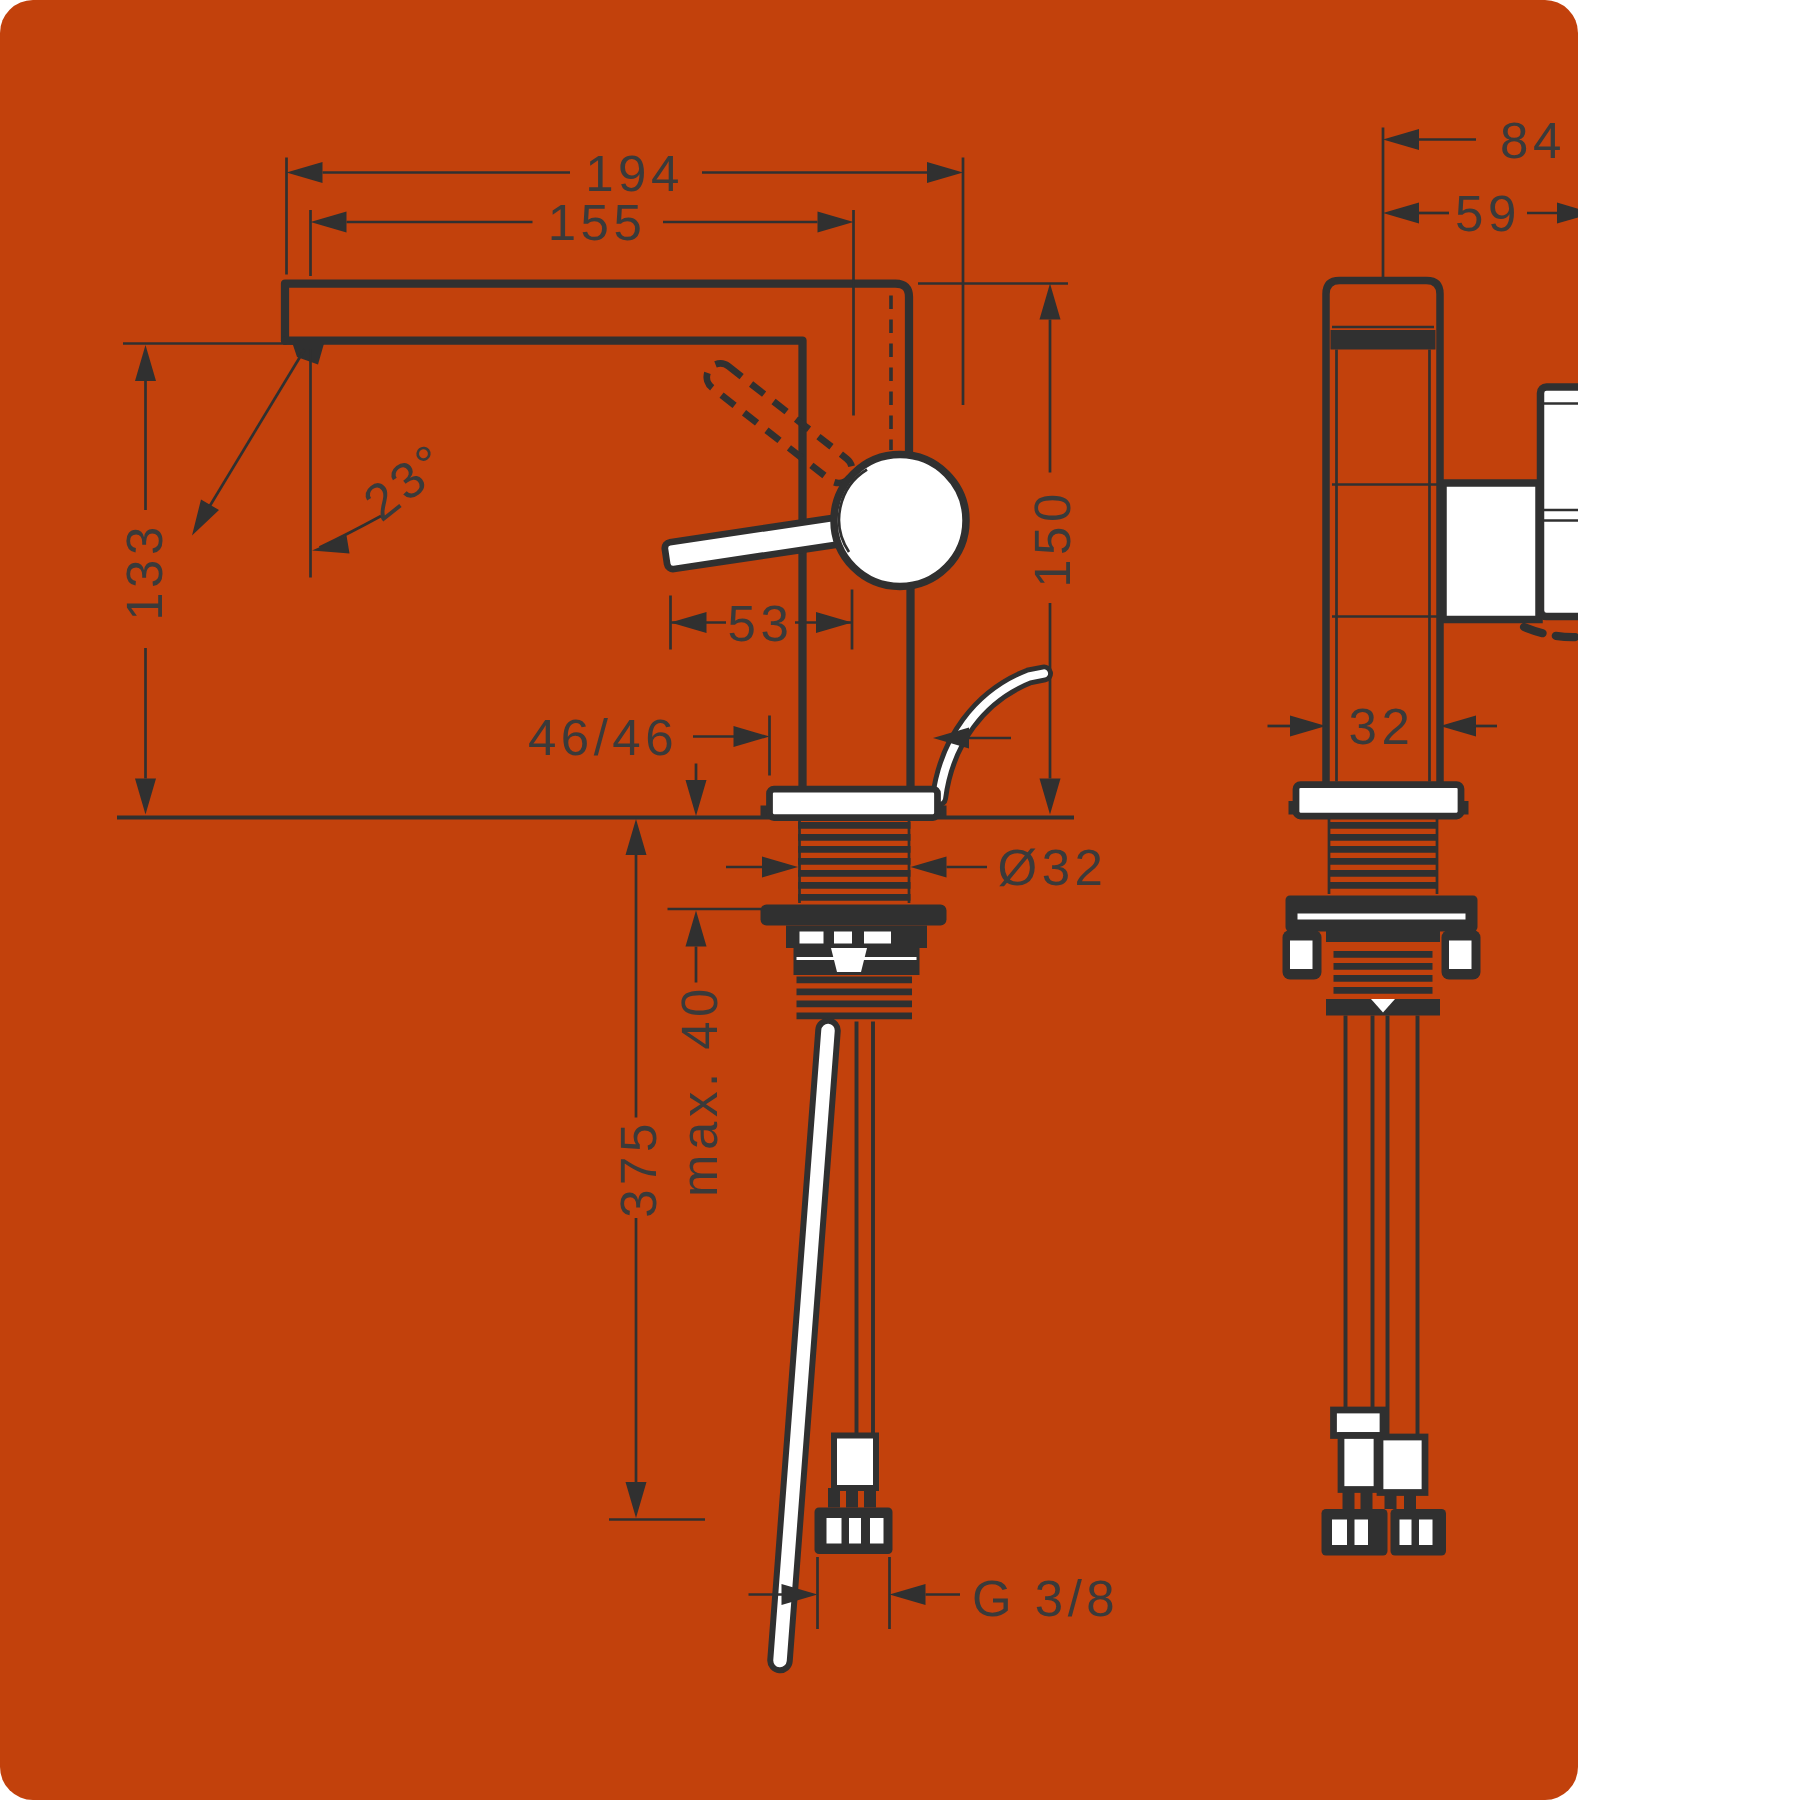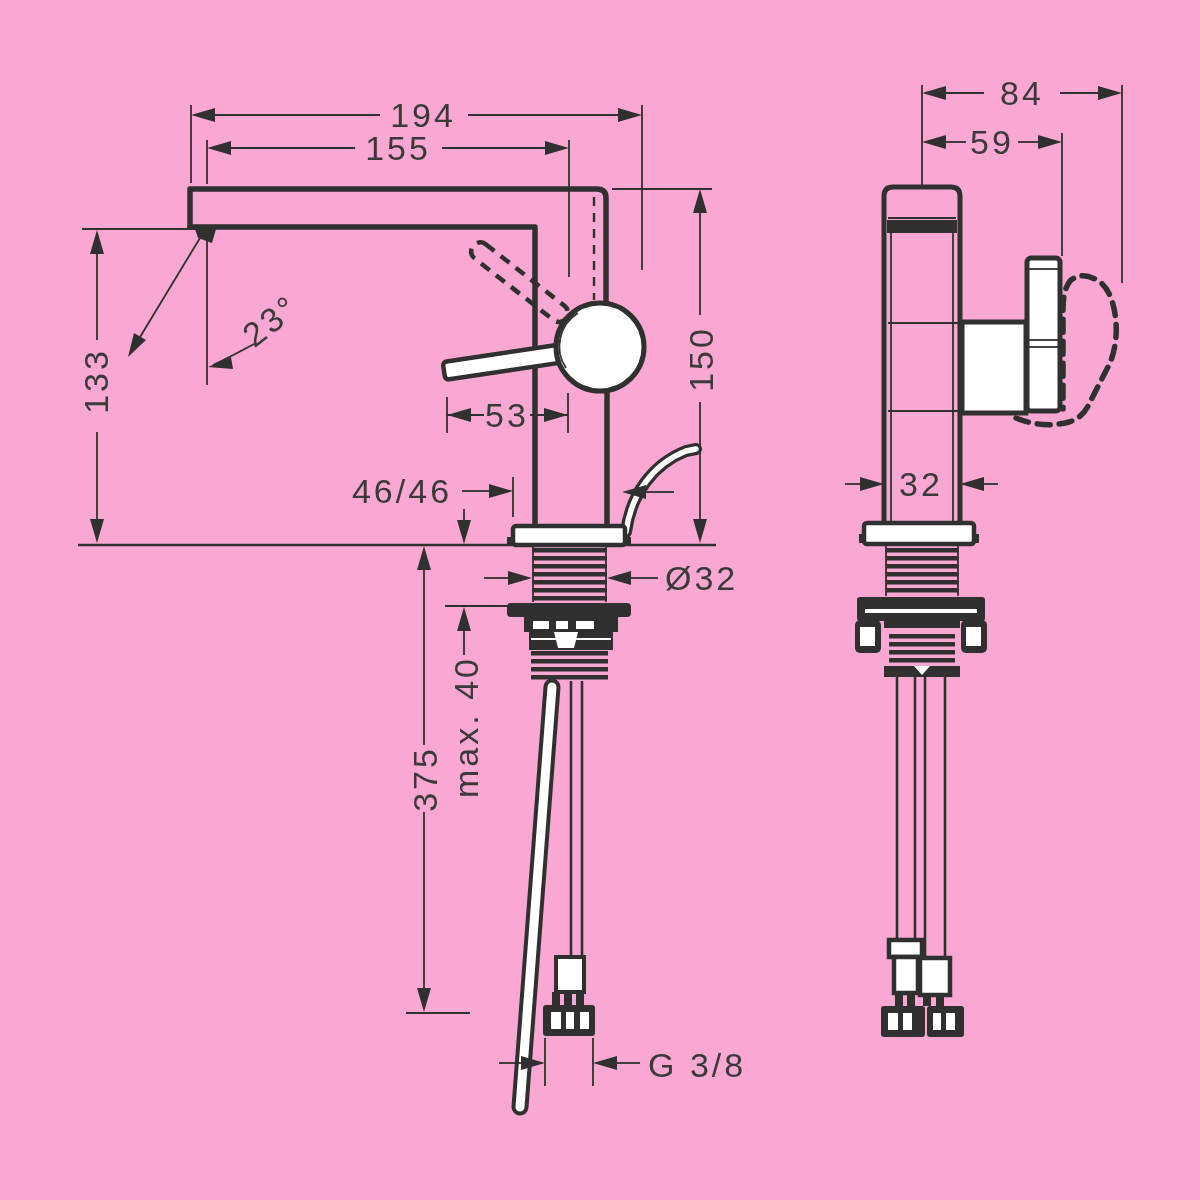--- a/index.html
+++ b/index.html
@@ -1,17 +1,17 @@
 <!DOCTYPE html>
 <html><head>
 <meta charset="utf-8">
 <style>
   html,body{margin:0;padding:0;background:#ffffff;}
-  .stage{position:relative;width:1200px;height:1200px;background:#f9a8d4;overflow:hidden;
-         font-family:"Liberation Sans", sans-serif;}
+  .stage{position:relative;width:1052px;height:1200px;background:#c2410c;overflow:hidden;
+         font-family:"Liberation Sans", sans-serif;border-radius:22px;}
   svg{display:block;}
   .dim-text{font-family:"Liberation Sans", sans-serif;font-size:34px;fill:#3a3a3a;letter-spacing:3px;}
   .outline{stroke:#303030;fill:none;stroke-linejoin:round;stroke-linecap:round;}
   .thin{stroke:#303030;stroke-width:1.8;fill:none;}
   .arrow{fill:#303030;stroke:none;}
   .blk{fill:#303030;stroke:none;}
   .wht{fill:#ffffff;stroke:none;}
 </style>
 </head>
 <body>

